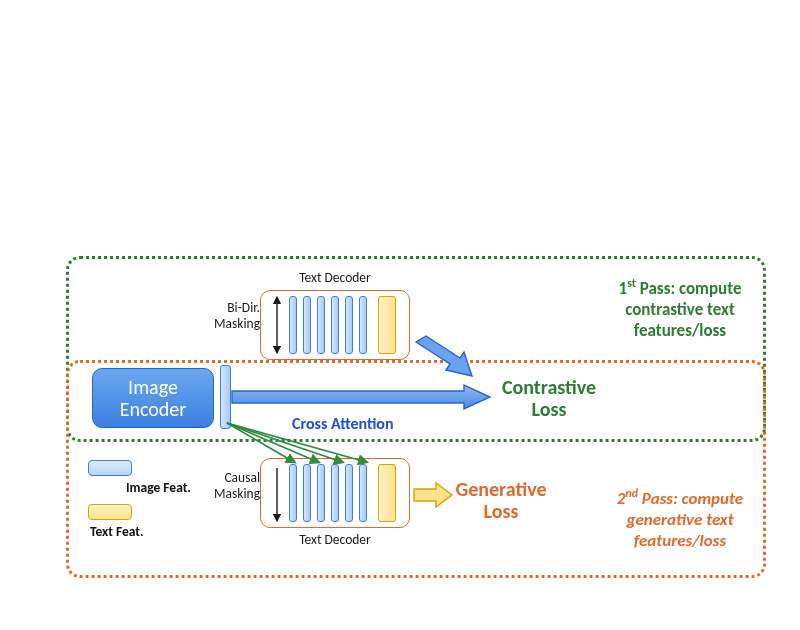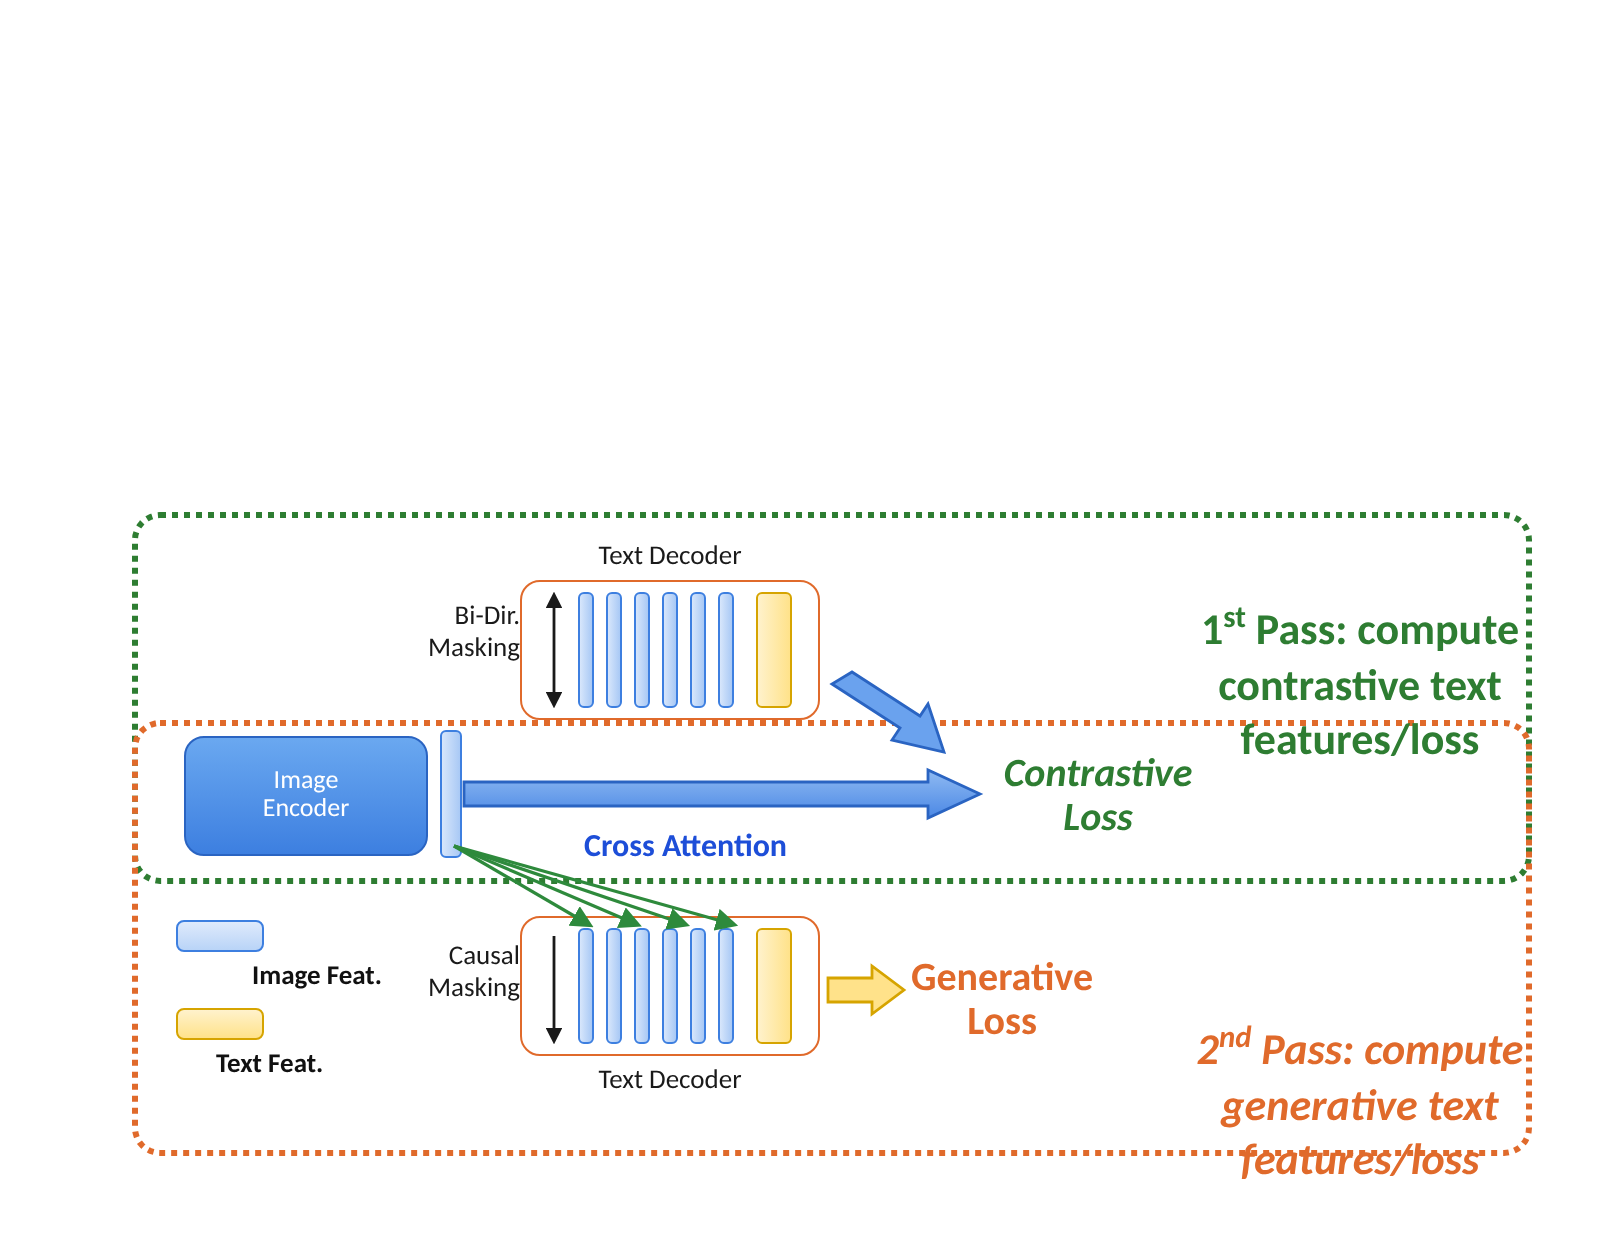--- a/index.html
+++ b/index.html
@@ -28,21 +28,21 @@
 
   .image-encoder {
     background: linear-gradient(#6aa8f0, #3d7fe0);
     border: 1.5px solid #2a64c2;
     border-radius: 10px;
     color: #ffffff;
     display: flex;
     align-items: center;
     justify-content: center;
     text-align: center;
-    font-size: 13px;
+    font-size: 20px;
     line-height: 1.1;
   }
 
   .vbar {
     border-radius: 3px;
     box-sizing: border-box;
   }
   .vbar.blue {
     background: linear-gradient(90deg, #d7e6fb, #a9c9f5);
     border: 1.5px solid #3d7fe0;
@@ -70,24 +70,23 @@
     font-weight: 700;
     font-size: 20px;
     line-height: 1.1;
     text-align: center;
   }
   .green-text { color: #2e7d32; }
   .orange-text { color: #e06a2b; }
 
   .pass-caption {
     font-weight: 700;
-    font-size: 22px;
+    font-size: 17px;
     line-height: 1.25;
     text-align: center;
-    margin-top: 24px;
   }
 
   .cross-attn {
     color: #1d4ed8;
     font-weight: 700;
     font-size: 16px;
   }
 
   .legend-swatch {
     border-radius: 4px;
@@ -201,32 +200,32 @@
       </marker>
     </defs>
     <line x1="3" y1="3" x2="70" y2="42" stroke="#2e8a3c" stroke-width="1.6" marker-end="url(#gArr)"></line>
     <line x1="3" y1="3" x2="94" y2="42" stroke="#2e8a3c" stroke-width="1.6" marker-end="url(#gArr)"></line>
     <line x1="3" y1="3" x2="118" y2="42" stroke="#2e8a3c" stroke-width="1.6" marker-end="url(#gArr)"></line>
     <line x1="3" y1="3" x2="142" y2="42" stroke="#2e8a3c" stroke-width="1.6" marker-end="url(#gArr)"></line>
   </svg>
 
   <div class="abs cross-attn" style="left:292px; top:414px;">Cross Attention</div>
 
-  <div class="abs big-label green-text" style="left:484px; top:376px; width:130px; white-space:pre-line;font-style:italic;">Contrastive
+  <div class="abs big-label green-text" style="left:484px; top:376px; width:130px; white-space:pre-line;">Contrastive
 Loss</div>
 
   <div class="abs big-label orange-text" style="left:436px; top:478px; width:130px; white-space:pre-line;">Generative
 Loss</div>
 
   <div class="abs pass-caption green-text" style="left:600px; top:276px; width:160px;">
     <span>1<sup>st</sup> Pass: compute<br>contrastive text<br>features/loss</span>
   </div>
   <div class="abs pass-caption orange-text" style="left:596px; top:486px; width:168px;font-style:italic;">
     <span>2<sup>nd</sup> Pass: compute<br>generative text<br>features/loss</span>
   </div>
 
   <div class="abs legend-swatch blue" style="left:88px; top:460px; width:44px; height:16px;"></div>
   <div class="abs legend-label" style="left:90px; top:479px;padding-left:36px;">Image Feat.</div>
 
   <div class="abs legend-swatch yellow" style="left:88px; top:504px; width:44px; height:16px;"></div>
-  <div class="abs legend-label" style="left:90px; top:523px;margin-left:18px;">Text Feat.</div>
+  <div class="abs legend-label" style="left:90px; top:523px;">Text Feat.</div>
 
 </div>
 
 </body></html>

